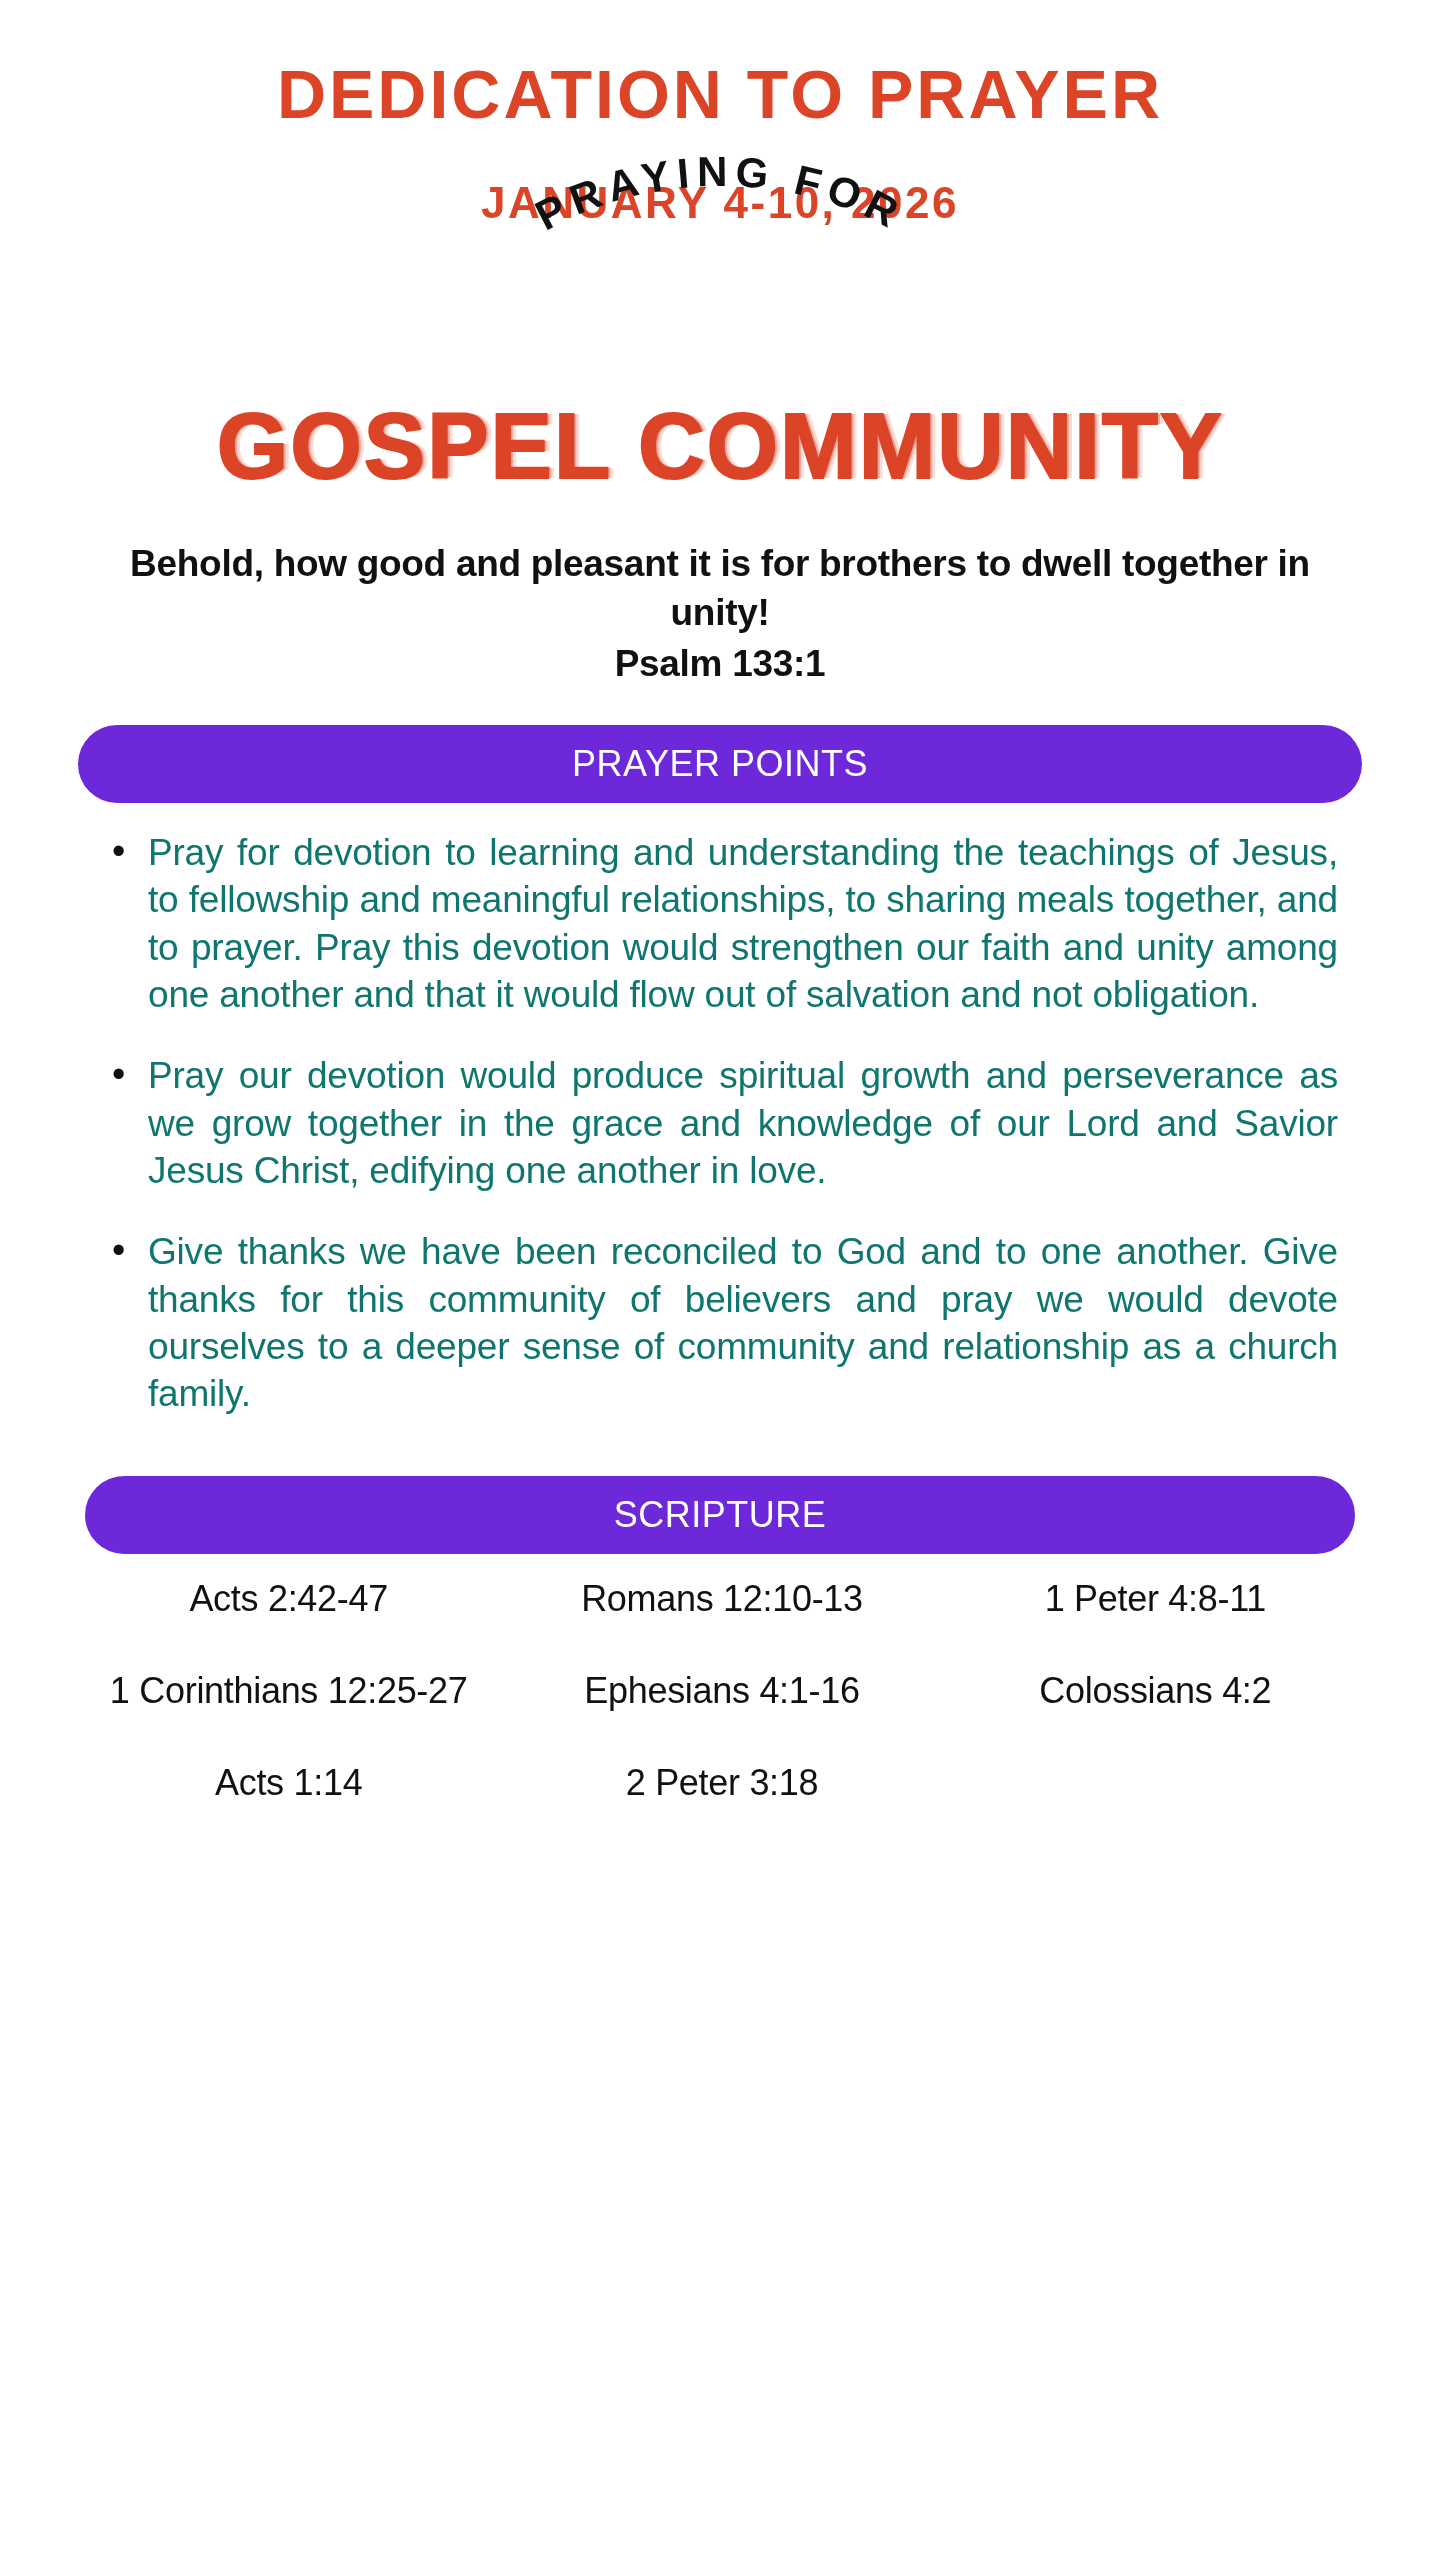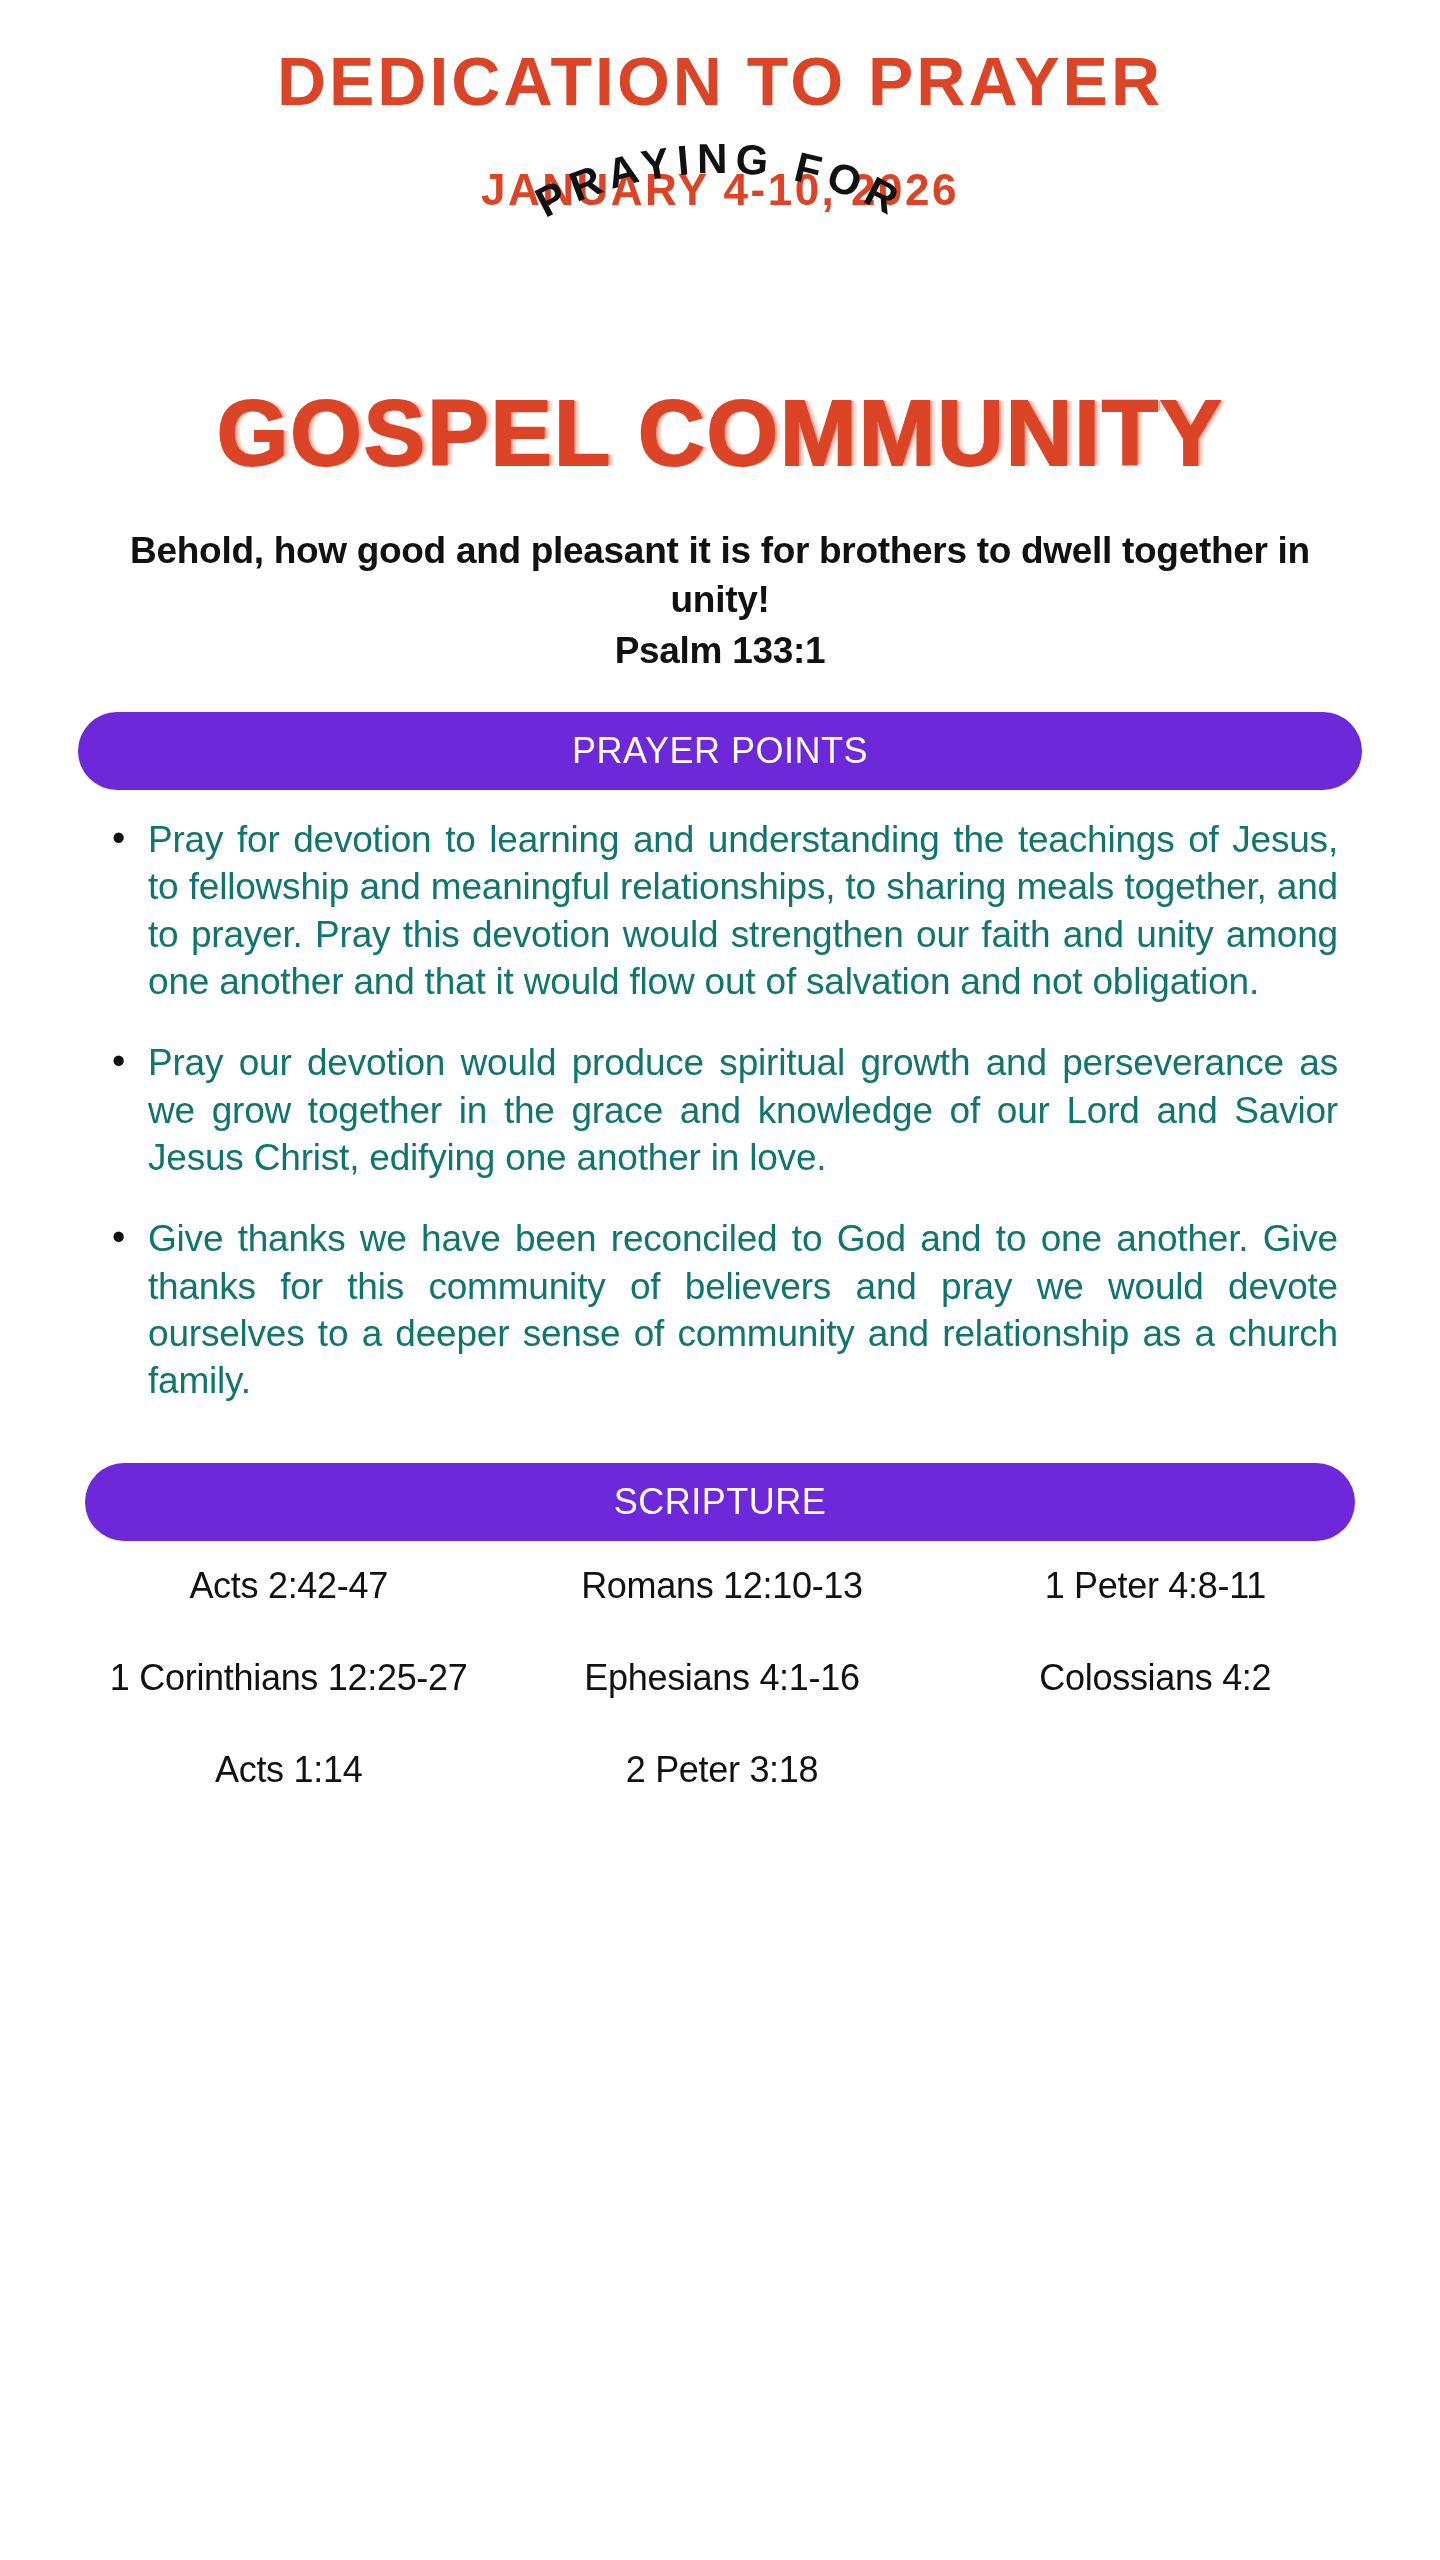--- a/index.html
+++ b/index.html
@@ -12,21 +12,21 @@
     height: 2560px;
     font-family: "Liberation Sans", sans-serif;
     color: #1a1a1a;
     overflow: hidden;
     position: relative;
   }
   .page {
     width: 1440px;
     height: 2560px;
     box-sizing: border-box;
-    padding: 0 72px;
+    padding: 13px 72px;
     position: relative;
   }
 
   
   .title {
     margin: 0;
     padding-top: 46px;
     text-align: center;
     color: #DB4426;
     font-size: 68px;

